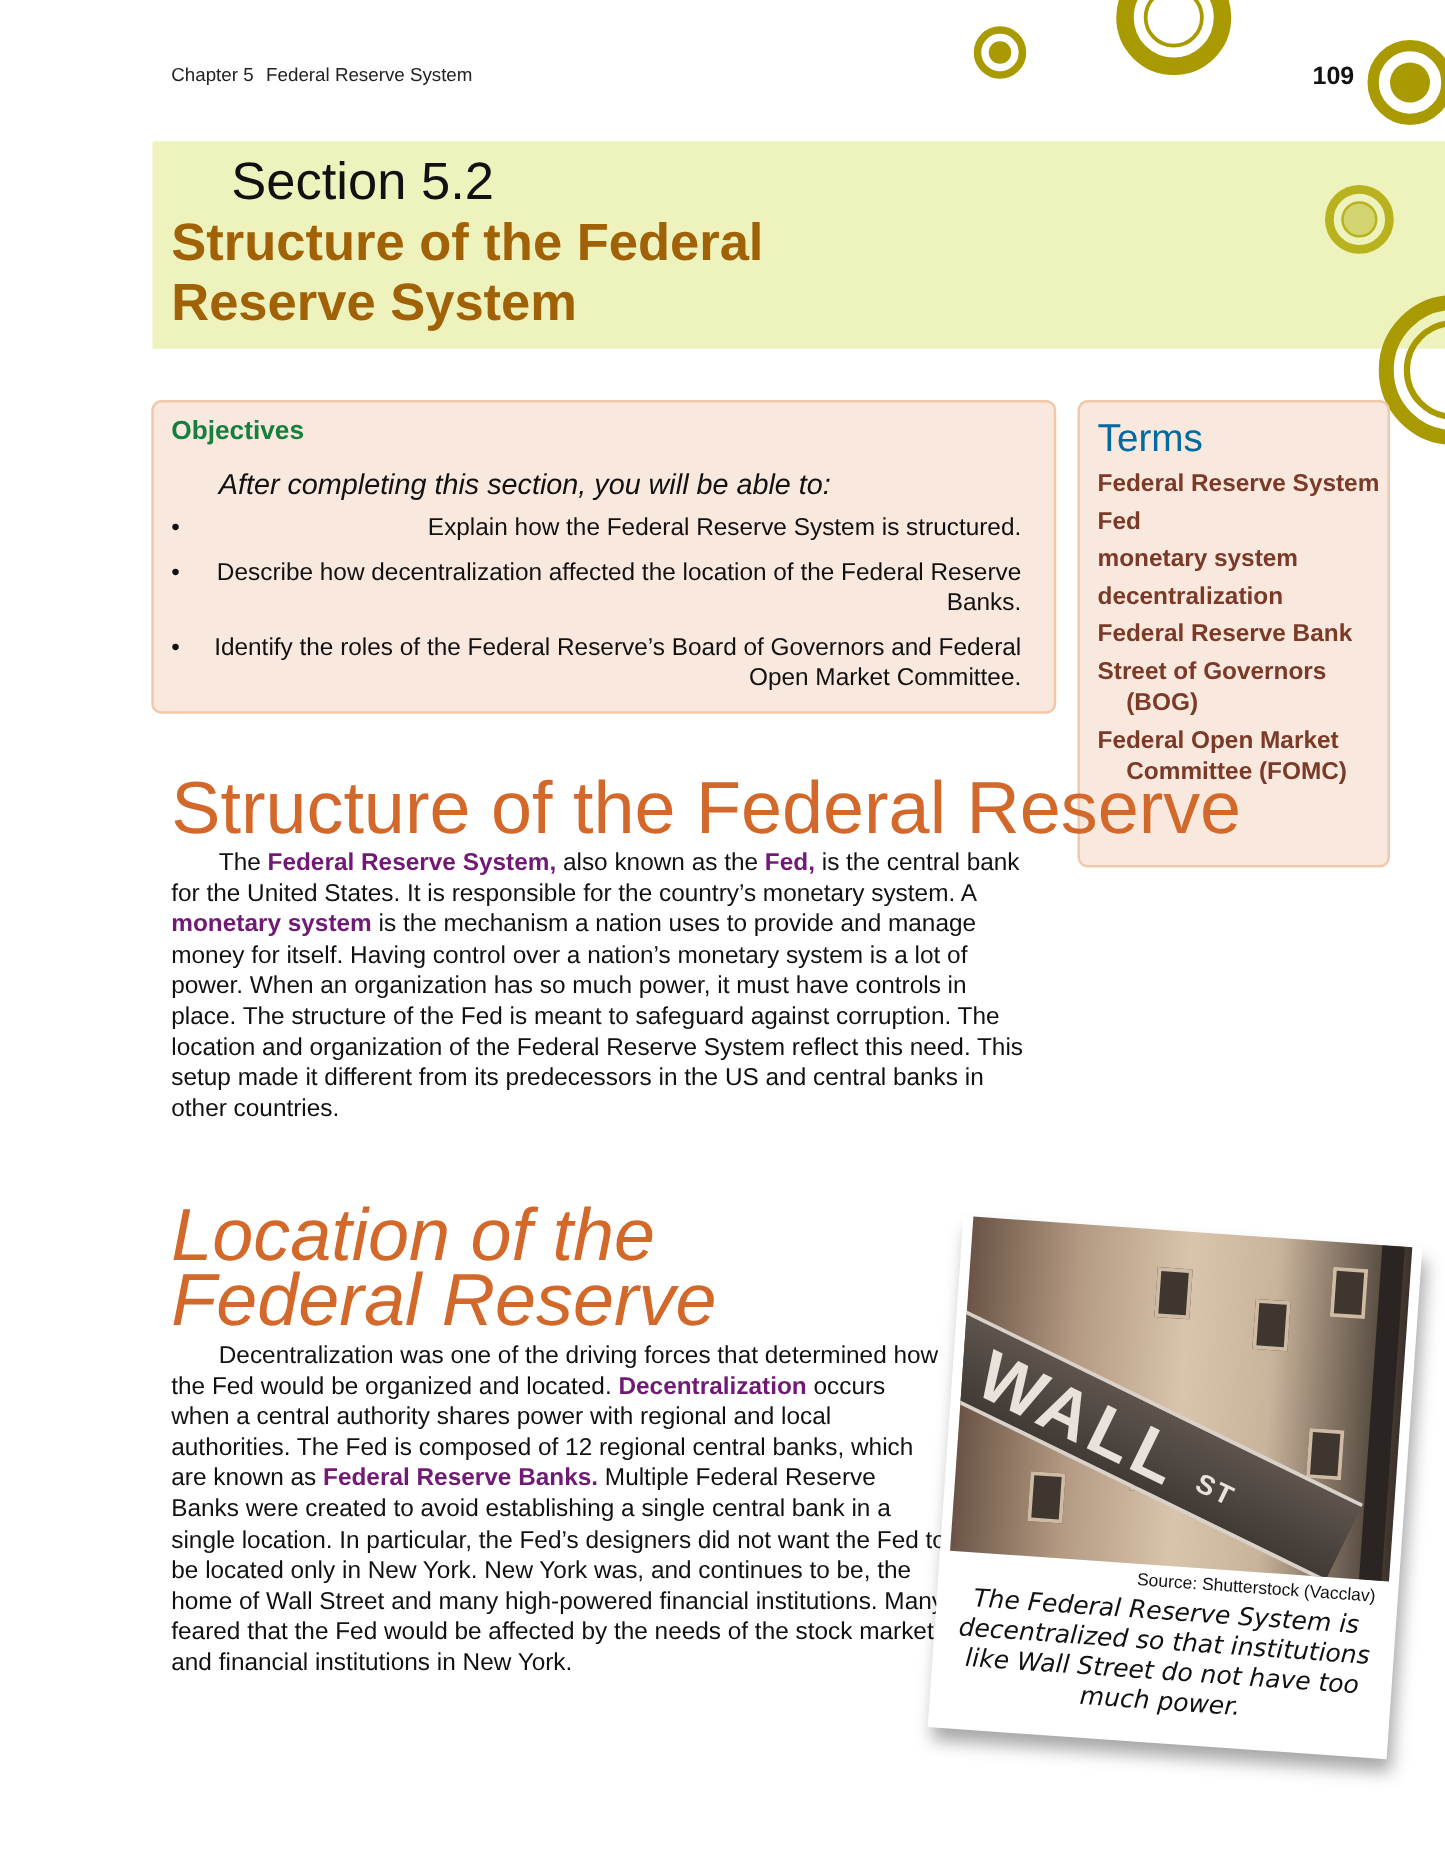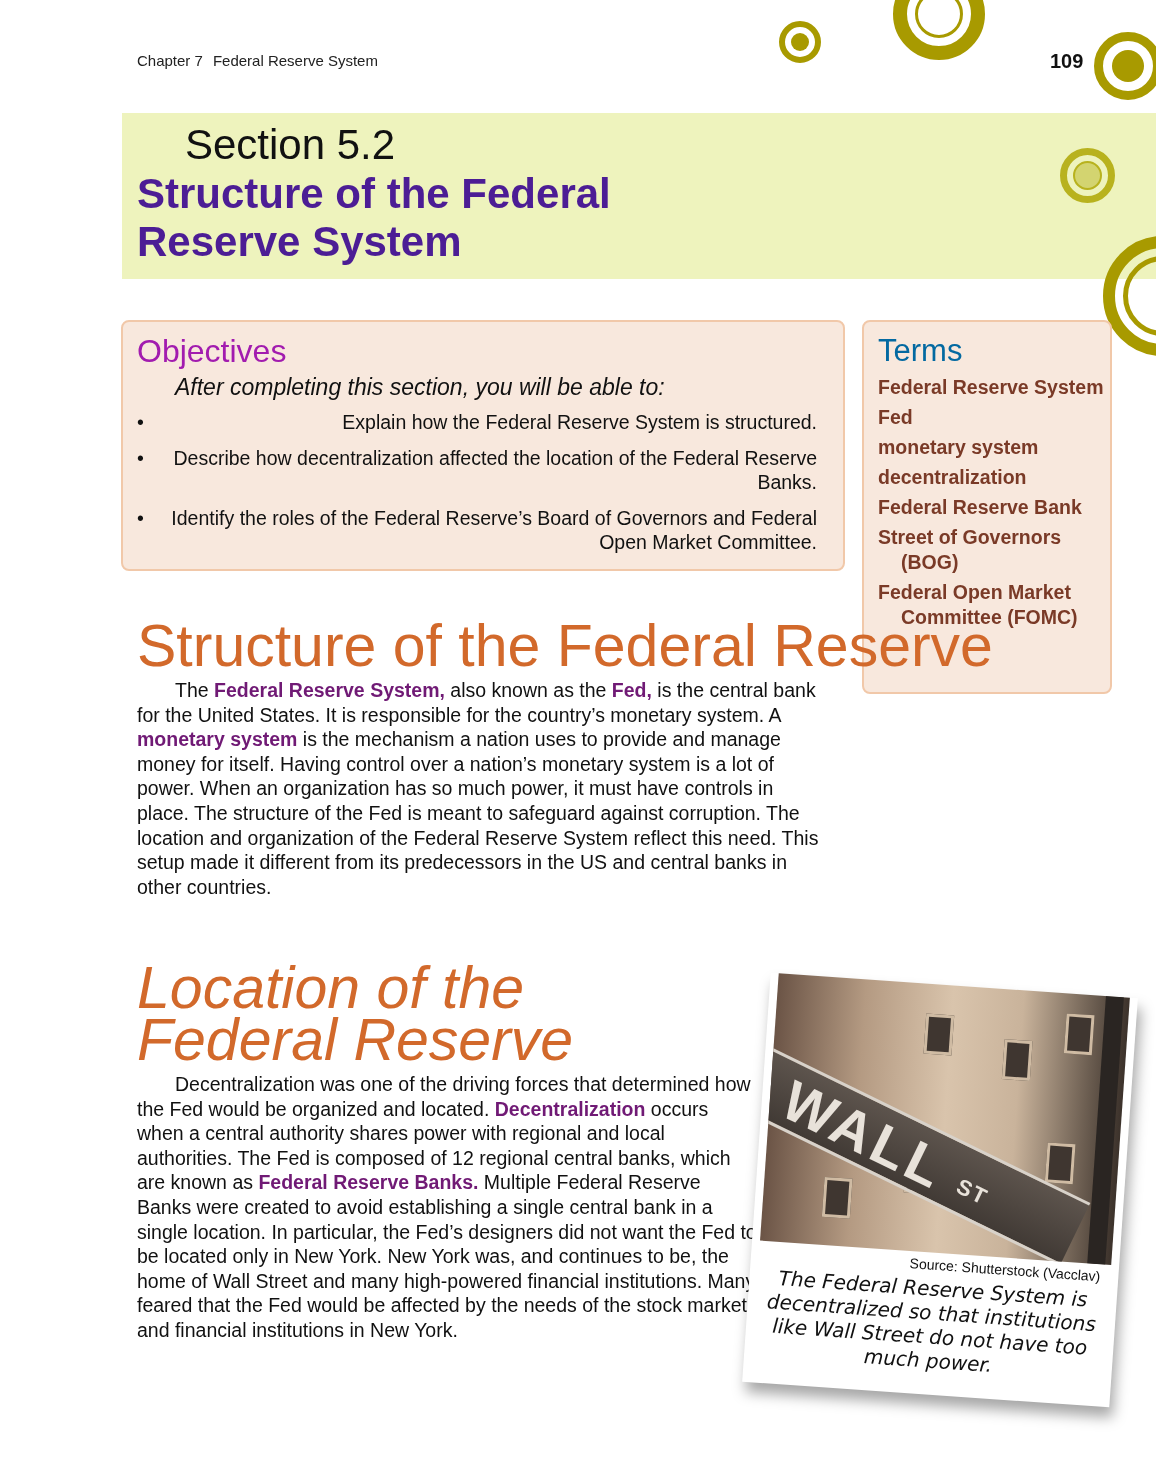--- a/index.html
+++ b/index.html
@@ -7,29 +7,29 @@
     width: 1156px; height: 1479px; position: relative; overflow: hidden;
     background: #ffffff; font-family: "Liberation Sans", sans-serif; color: #111;
   }
   .abs { position: absolute; }
   .running-head { left: 137px; top: 52px; font-size: 15px; color: #222; }
   .running-head .sp { display: inline-block; width: 10px; }
   .page-num { left: 1050px; top: 50px; font-size: 20px; font-weight: bold; color: #111; }
 
   .banner { left: 122px; top: 113px; width: 1034px; height: 166px; background: #eef3bd; }
   .sec-label { left: 137px; top: 122px; font-size: 42px; color: #111; line-height: 46px; margin-left: 48px; }
-  .sec-title { left: 137px; top: 170px; font-size: 42px; font-weight: bold; line-height: 48px; color: #4c1d95; width: 560px; }
+  .sec-title { left: 137px; top: 170px; font-size: 42px; font-weight: bold; line-height: 48px; color: #a16207; width: 560px; }
 
   .ring { position: absolute; border-radius: 50%; box-sizing: border-box; }
 
   .obj-box {
     left: 121px; top: 320px; width: 724px; height: 251px; box-sizing: border-box;
     background: #f8e8dd; border: 2px solid #f1c8a9; border-radius: 8px;
   }
-  .obj-title { left: 137px; top: 333px; font-size: 32px; font-weight: normal; color: #a21caf; }
+  .obj-title { left: 137px; top: 333px; font-size: 21px; font-weight: bold; color: #15803d; }
   .obj-sub { left: 137px; top: 374px; font-size: 23px; font-style: italic; color: #111; margin-left: 38px; }
   .obj-list { left: 137px; top: 410px; width: 680px; margin: 0; padding: 0; list-style: none; font-size: 19.5px; line-height: 24px; }
   .obj-list li { position: relative; padding-left: 28px; margin-bottom: 12px; text-align: right; }
   .obj-list li::before { content: "\2022"; position: absolute; left: 0; top: 0; }
 
   .terms-box {
     left: 862px; top: 320px; width: 250px; height: 374px; box-sizing: border-box;
     background: #f8e8dd; border: 2px solid #f1c8a9; border-radius: 8px;
   }
   .terms-title { left: 878px; top: 333px; font-size: 31px; font-weight: normal; color: #0369a1; }
@@ -71,21 +71,21 @@
   .source { position: absolute; right: 18px; top: 272px; font-size: 14px; color: #111; }
   .caption {
     position: absolute; left: 0; top: 292px; width: 368px; text-align: center;
     font-family: "DejaVu Sans", sans-serif; font-style: italic; font-size: 20px; line-height: 24px; color: #111;
   }
 </style>
 </head>
 <body>
 
 <div class="abs running-head">
-  <span>Chapter 7</span><span class="sp"></span><span>Federal Reserve System</span>
+  <span>Chapter 5</span><span class="sp"></span><span>Federal Reserve System</span>
 </div>
 <div class="abs page-num">109</div>
 
 <div class="abs banner"></div>
 <div class="abs sec-label">Section 5.2</div>
 <div class="abs sec-title">Structure of the Federal Reserve System</div>
 
 <div class="ring" style="left:779px;top:21px;width:42px;height:42px;border:6px solid #a89a00;">
   <div class="ring" style="left:6px;top:6px;width:18px;height:18px;background:#a89a00;"></div>
 </div>

